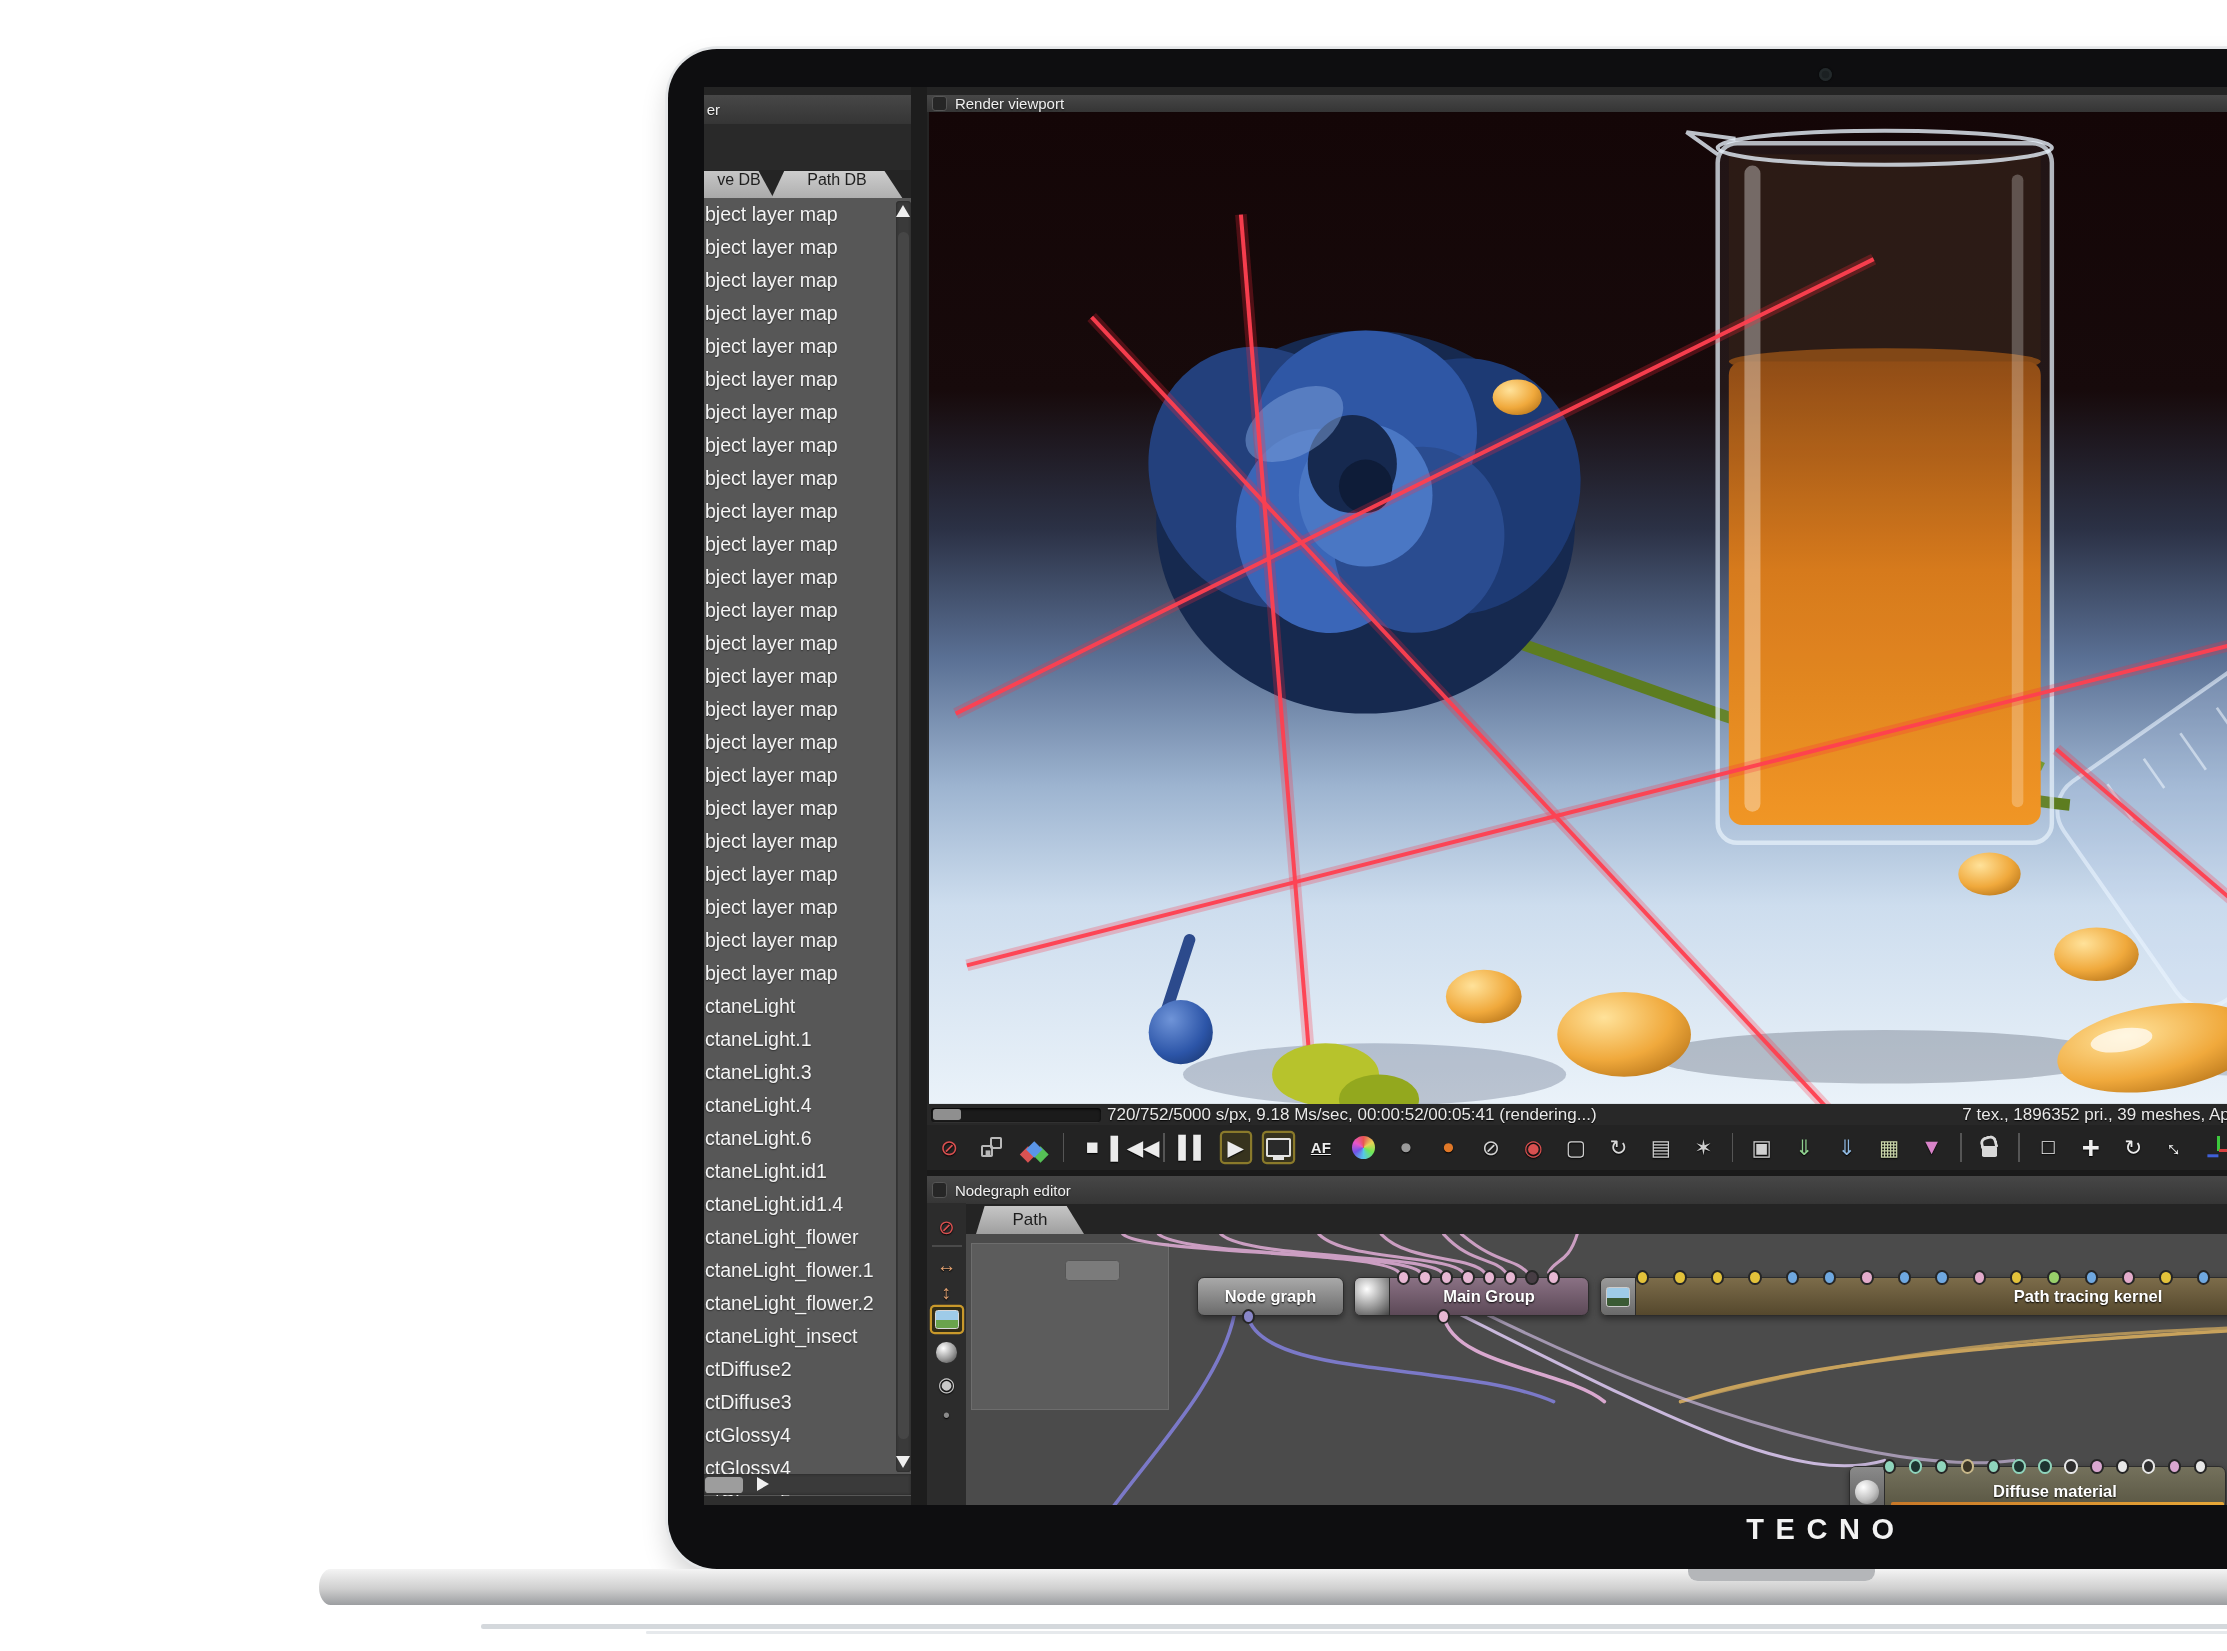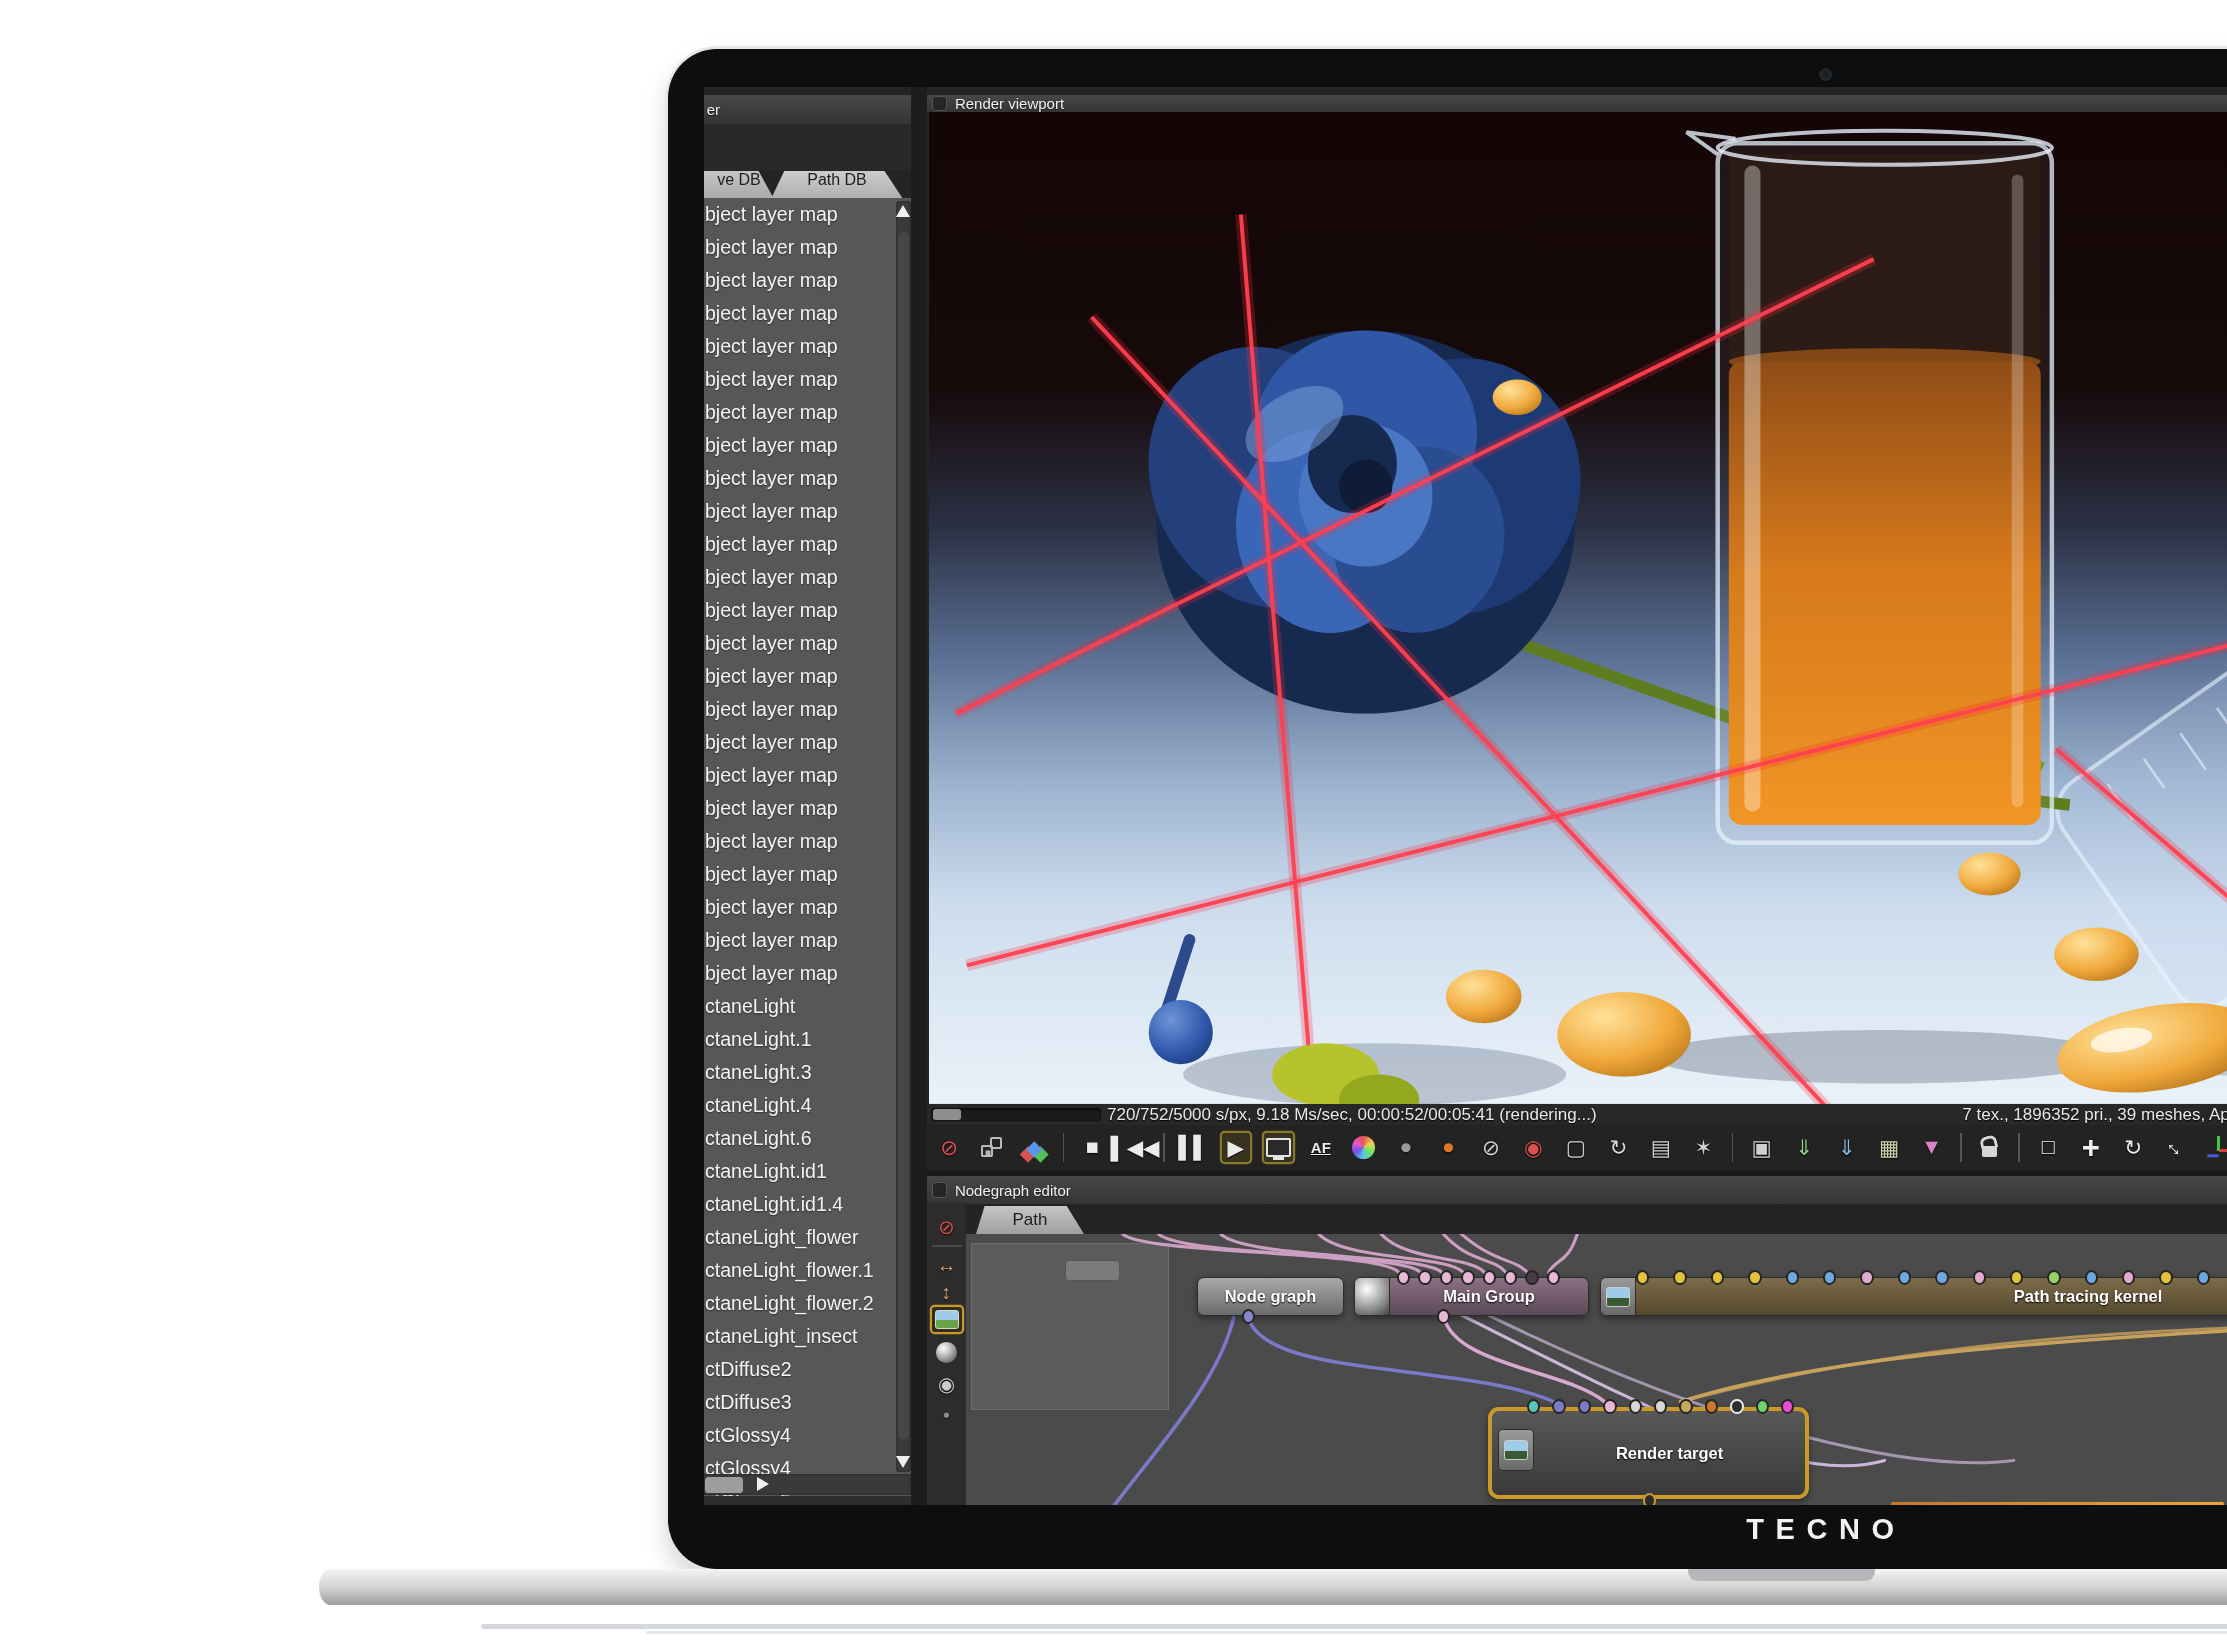--- a/index.html
+++ b/index.html
@@ -459,34 +459,35 @@
         <span class="pin" style="background: rgb(111, 168, 224);"></span>
         <span class="pin" style="background: rgb(227, 171, 203);"></span>
         <span class="pin" style="background: rgb(227, 194, 58);"></span>
         <span class="pin" style="background: rgb(152, 208, 106);"></span>
         <span class="pin" style="background: rgb(111, 168, 224);"></span>
         <span class="pin" style="background: rgb(227, 171, 203);"></span>
         <span class="pin" style="background: rgb(227, 194, 58);"></span>
         <span class="pin" style="background: rgb(111, 168, 224);"></span>
       </span>
   </div>
-  <div class="node" id="render-target">
-    <span class="nicon imgic" style="height:40px;align-self:flex-start;margin-top:18px;border-radius:4.5px;margin-left:6.2px;border:1.3px solid #2c2c2c;"></span>
-    <span class="nlabel">Render target</span>
-    <span class="pins" id="rt-pins" style="left:35px;top:-11.6px;gap:12px;">
-        <span class="pin" style="background: rgb(87, 200, 184);"></span>
-        <span class="pin" style="background: rgb(123, 121, 200);"></span>
-        <span class="pin" style="background: rgb(123, 121, 200);"></span>
-        <span class="pin" style="background: rgb(231, 183, 211);"></span>
-        <span class="pin" style="background: rgb(216, 216, 216);"></span>
-        <span class="pin" style="background: rgb(216, 216, 216);"></span>
-        <span class="pin" style="background: rgb(200, 168, 90);"></span>
-        <span class="pin" style="background: rgb(200, 120, 40);"></span>
+  <div class="node" id="diffuse">
+    <span class="nicon sphere"></span>
+    <span class="nlabel">Diffuse material</span>
+    <span class="pins" id="df-pins" style="left:33px;gap:12.5px;">
+        <span class="pin" style="background: rgb(143, 212, 188);"></span>
+        <span class="pin" style="background: rgb(30, 52, 48); border-color: rgb(143, 212, 188);"></span>
+        <span class="pin" style="background: rgb(143, 212, 188);"></span>
+        <span class="pin" style="background: rgb(58, 52, 38); border-color: rgb(200, 184, 138);"></span>
+        <span class="pin" style="background: rgb(143, 212, 188);"></span>
+        <span class="pin" style="background: rgb(30, 52, 48); border-color: rgb(143, 212, 188);"></span>
+        <span class="pin" style="background: rgb(30, 52, 48); border-color: rgb(143, 212, 188);"></span>
         <span class="pin" style="background: rgb(46, 46, 46); border-color: rgb(232, 232, 232);"></span>
-        <span class="pin" style="background: rgb(106, 212, 106);"></span>
-        <span class="pin" style="background: rgb(232, 79, 208);"></span>
+        <span class="pin" style="background: rgb(217, 167, 208);"></span>
+        <span class="pin" style="background: rgb(232, 232, 232);"></span>
+        <span class="pin" style="background: rgb(46, 46, 46); border-color: rgb(232, 232, 232);"></span>
+        <span class="pin" style="background: rgb(217, 167, 208);"></span>
+        <span class="pin" style="background: rgb(232, 232, 232);"></span>
       </span>
-    <span class="outpin" style="left: 151px; bottom: -12.5px; background: rgb(42, 42, 42); border-color: rgb(201, 153, 43);" id="rt-out"></span>
   </div>
   <div class="abs" id="orange-strip"></div>
 
 </div>
 
 
 </body></html>

